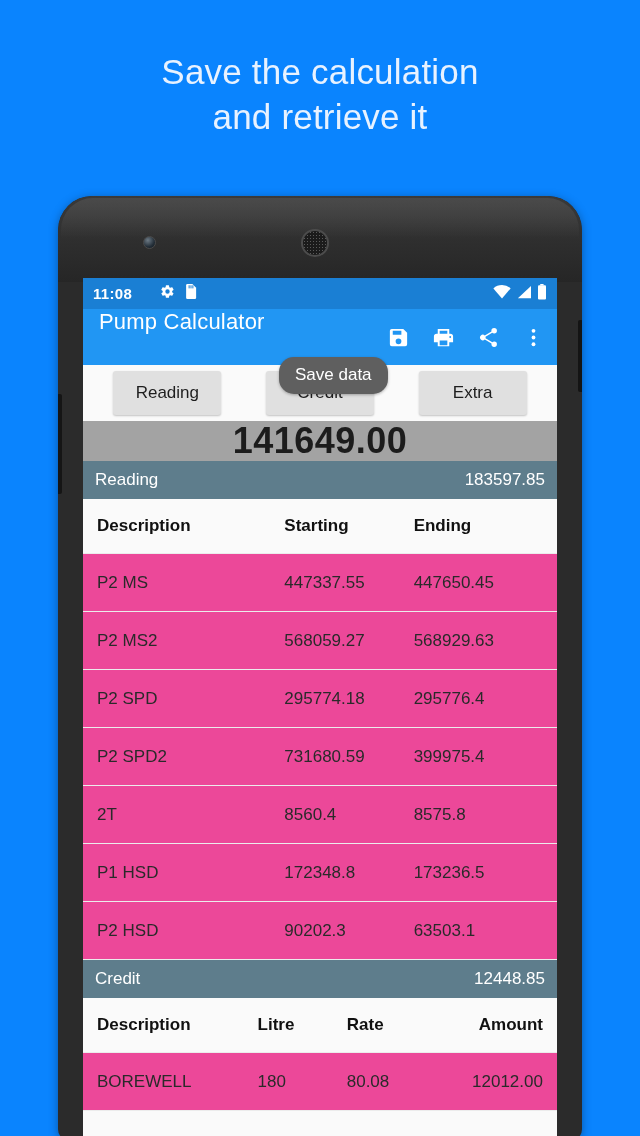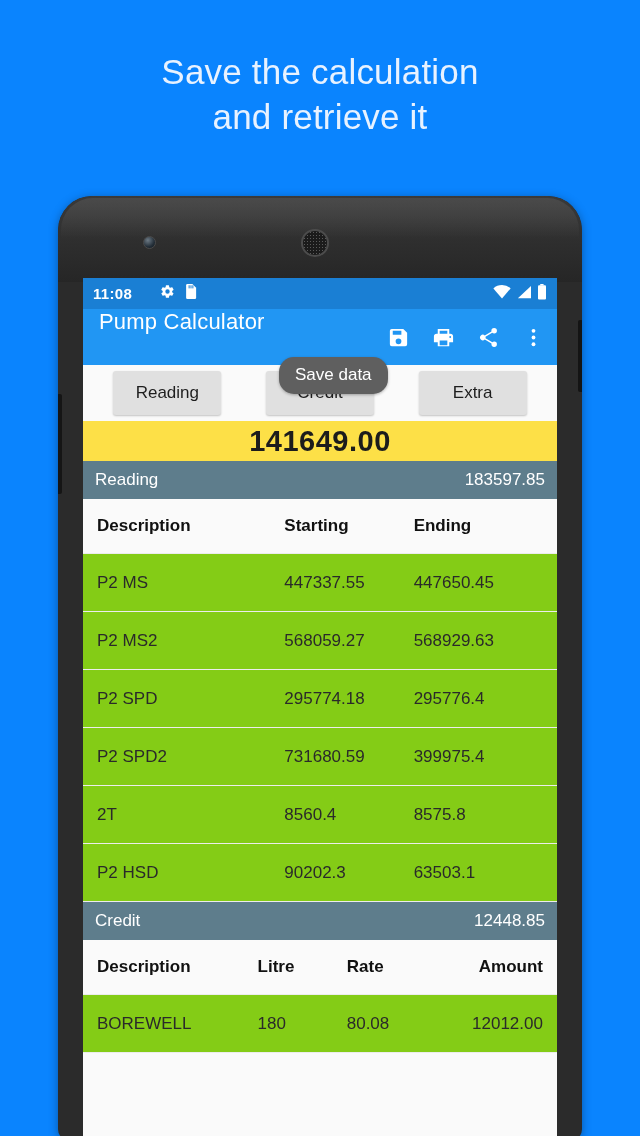--- a/index.html
+++ b/index.html
@@ -121,42 +121,42 @@
     color: #fff;
     font-size: 17px;
     padding: 8px 16px 9px;
     border-radius: 15px;
     white-space: nowrap;
     box-shadow: 0 1px 3px rgba(0,0,0,.3);
   }
 
   
   .total {
-    height: 40px; background: #fde047;
+    height: 40px; background: #a3a3a3;
     display: flex; align-items: center; justify-content: center;
-    font-size: 29px; font-weight: bold; color: #1c1c1c;
+    font-size: 36px; font-weight: bold; color: #1c1c1c;
     letter-spacing: .5px;
   }
 
   
   .section-head {
     height: 38px; background: #5e7d8c;
     display: flex; align-items: center; justify-content: space-between;
     padding: 0 12px;
     color: #ffffff; font-size: 17px;
   }
 
   
   .thead, .trow {
     display: flex; align-items: center;
     padding: 0 14px;
     border-bottom: 1px solid #ececec;
   }
   .thead { height: 55px; font-weight: bold; font-size: 17px; color: #111; background: #fafafa; }
-  .trow  { height: 58px; font-size: 17px; color: #2a2a2a; background: #84cc16; }
+  .trow  { height: 58px; font-size: 17px; color: #2a2a2a; background: #ec4899; }
   .c-desc3 { flex: 0 0 42%; }
   .c-num3  { flex: 0 0 29%; }
   .c-desc4 { flex: 0 0 36%; }
   .c-num4  { flex: 0 0 20%; }
   .c-amt4  { flex: 0 0 24%; text-align: right; }
 </style>
 </head>
 <body>
 
 <div class="headline">
@@ -278,20 +278,25 @@
       <div class="c-desc3">P2 SPD2</div>
       <div class="c-num3">731680.59</div>
       <div class="c-num3">399975.4</div>
     </div>
     <div class="trow">
       <div class="c-desc3">2T</div>
       <div class="c-num3">8560.4</div>
       <div class="c-num3">8575.8</div>
     </div>
     <div class="trow">
+      <div class="c-desc3">P1 HSD</div>
+      <div class="c-num3">172348.8</div>
+      <div class="c-num3">173236.5</div>
+    </div>
+    <div class="trow">
       <div class="c-desc3">P2 HSD</div>
       <div class="c-num3">90202.3</div>
       <div class="c-num3">63503.1</div>
     </div>
 
     <div class="section-head">
       <span>Credit</span>
       <span>12448.85</span>
     </div>
     <div class="thead">

